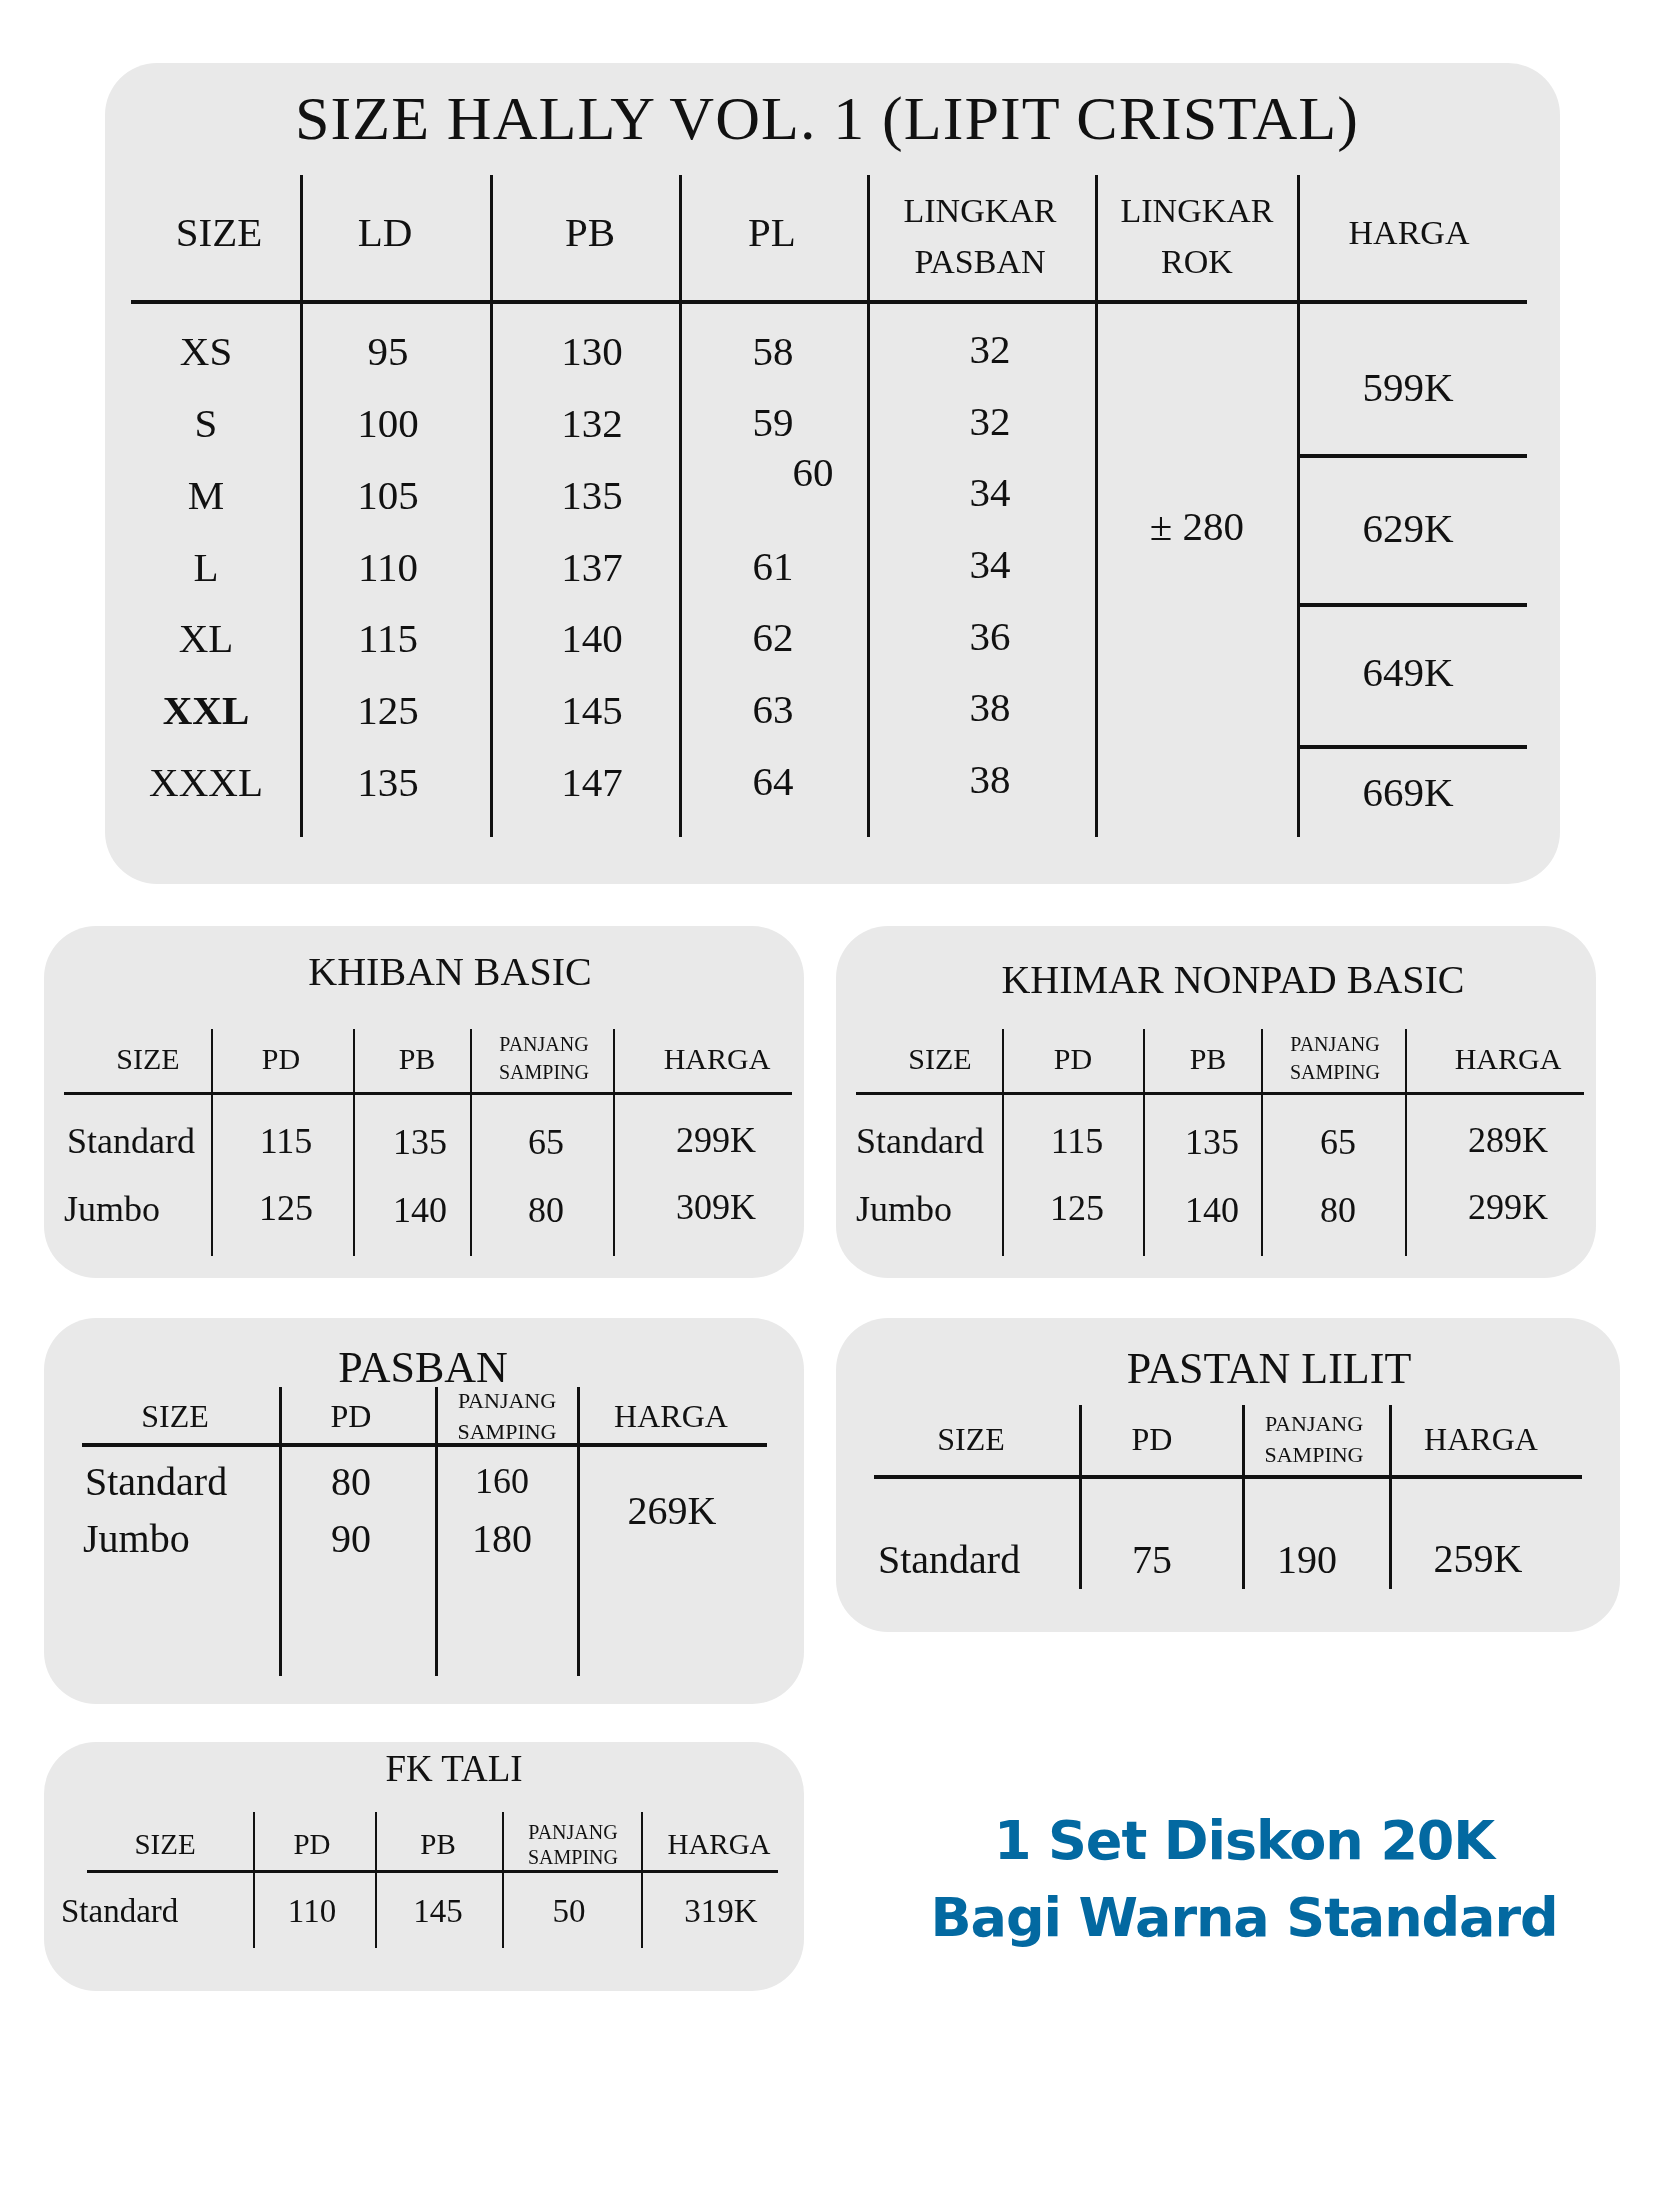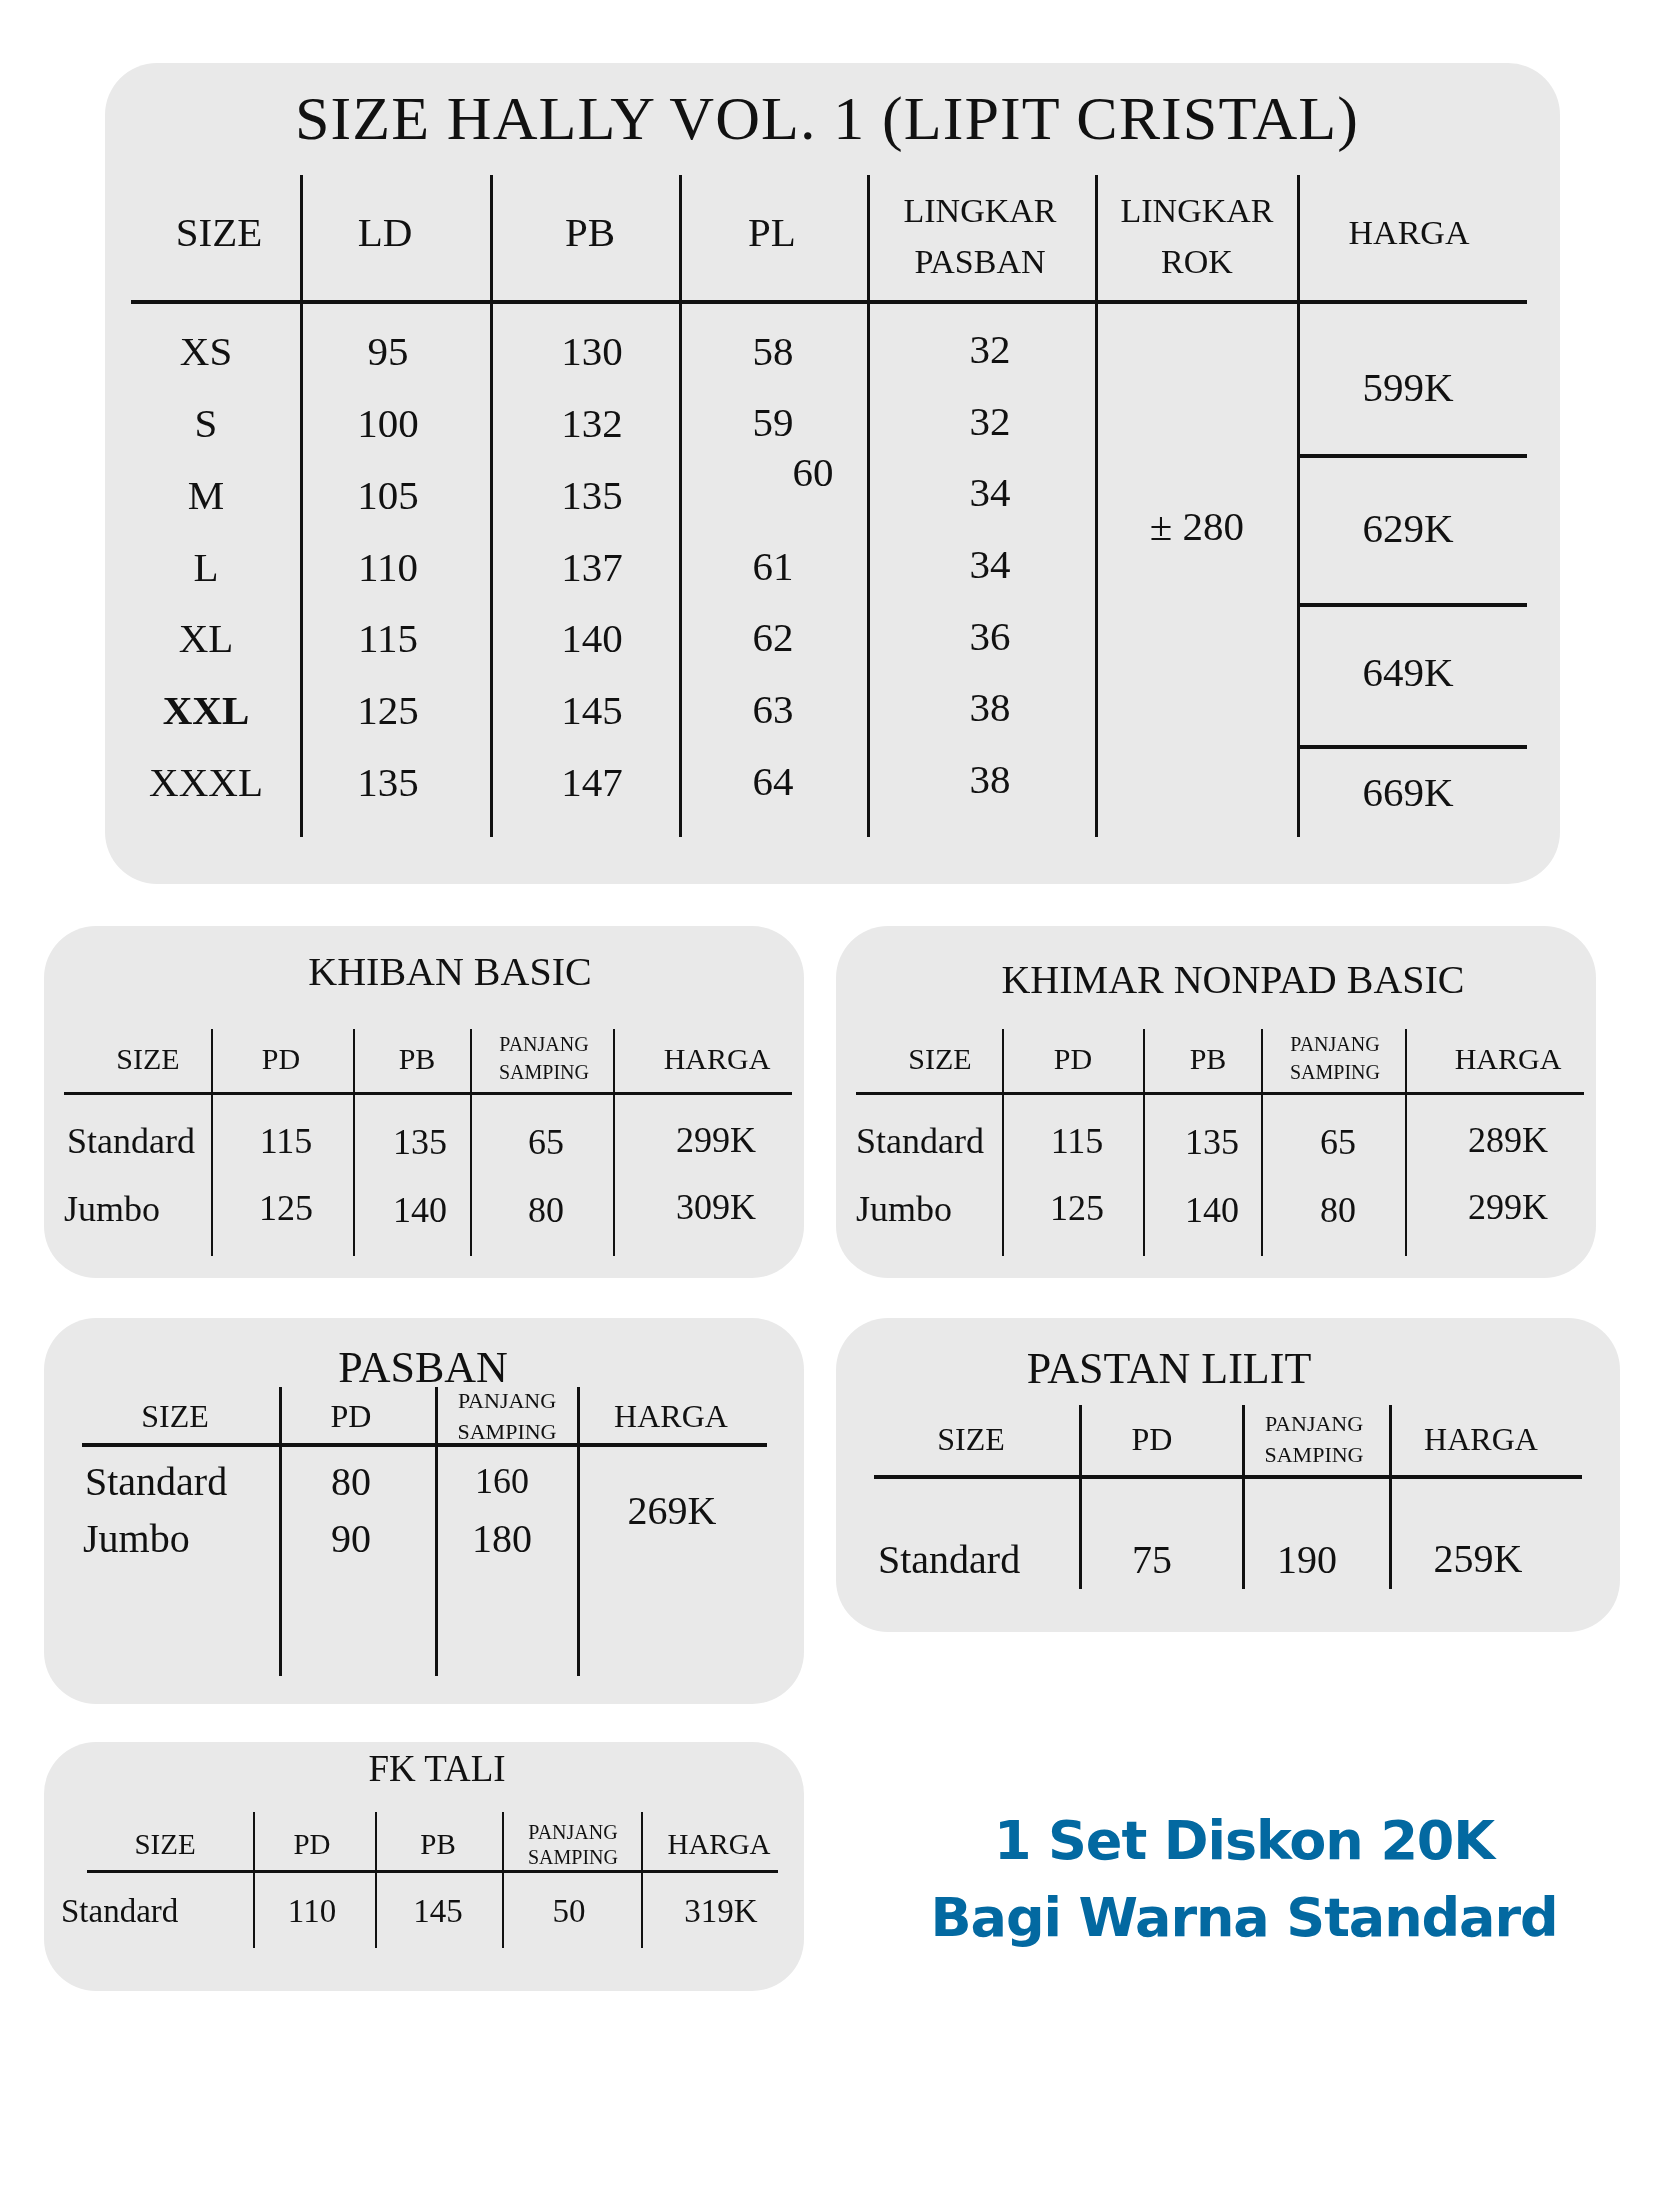--- a/index.html
+++ b/index.html
@@ -198,21 +198,21 @@
   <div>
     <div class="cell left val" style="left:83px;top:1538px;font-size:40px;">Jumbo</div>
     <div class="cell val" style="left:351px;top:1538px;font-size:40px;">90</div>
     <div class="cell val" style="left:502px;top:1538px;font-size:40px;">180</div>
   </div>
   <div class="cell val" style="left:672px;top:1510px;font-size:40px;">269K</div>
 </div>
 
 <div class="card" style="left:836px;top:1318px;width:784px;height:314px;"></div>
 <div>
-  <div class="cell hdr" style="left:1169px;top:1368px;font-size:44px;text-align:right;">PASTAN LILIT</div>
+  <div class="cell hdr" style="left:1269px;top:1368px;font-size:44px;text-align:right;">PASTAN LILIT</div>
   <div class="line" style="left:1079px;top:1405px;width:2.8px;height:184px;"></div>
   <div class="line" style="left:1242px;top:1405px;width:2.8px;height:184px;"></div>
   <div class="line" style="left:1389px;top:1405px;width:2.8px;height:184px;"></div>
   <div class="line" style="left:874px;top:1475px;width:708px;height:3.9px;"></div>
   <div class="cell sm-hdr" style="left:971px;top:1439px;font-size:32px;">SIZE</div>
   <div class="cell sm-hdr" style="left:1152px;top:1439px;font-size:32px;">PD</div>
   <div class="cell tiny" style="left:1314px;top:1439px;font-size:22px;line-height:31px;">
     <div>PANJANG</div>
     <div>SAMPING</div>
   </div>
@@ -220,21 +220,21 @@
   <div>
     <div class="cell left val" style="left:878px;top:1559px;font-size:40px;">Standard</div>
     <div class="cell val" style="left:1152px;top:1559px;font-size:40px;">75</div>
     <div class="cell val" style="left:1307px;top:1559px;font-size:40px;">190</div>
     <div class="cell val" style="left:1478px;top:1558px;font-size:40px;">259K</div>
   </div>
 </div>
 
 <div class="card" style="left:44px;top:1742px;width:760px;height:249px;"></div>
 <div>
-  <div class="cell hdr" style="left:437px;top:1768px;font-size:37px;">FK TALI</div>
+  <div class="cell hdr" style="left:454px;top:1768px;font-size:37px;">FK TALI</div>
   <div class="line" style="left:253px;top:1812px;width:2.2px;height:136px;"></div>
   <div class="line" style="left:375px;top:1812px;width:2.2px;height:136px;"></div>
   <div class="line" style="left:502px;top:1812px;width:2.2px;height:136px;"></div>
   <div class="line" style="left:641px;top:1812px;width:2.2px;height:136px;"></div>
   <div class="line" style="left:87px;top:1870px;width:691px;height:3.3px;"></div>
   <div class="cell sm-hdr" style="left:165px;top:1844px;font-size:29px;">SIZE</div>
   <div class="cell sm-hdr" style="left:312px;top:1844px;font-size:29px;">PD</div>
   <div class="cell sm-hdr" style="left:438px;top:1844px;font-size:29px;">PB</div>
   <div class="cell tiny" style="left:573px;top:1845px;font-size:20px;line-height:25px;">
     <div>PANJANG</div>

